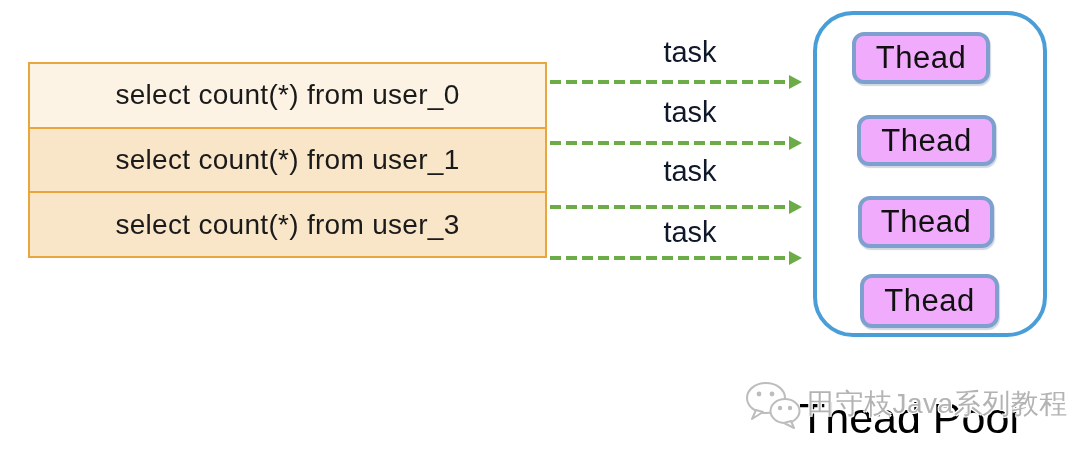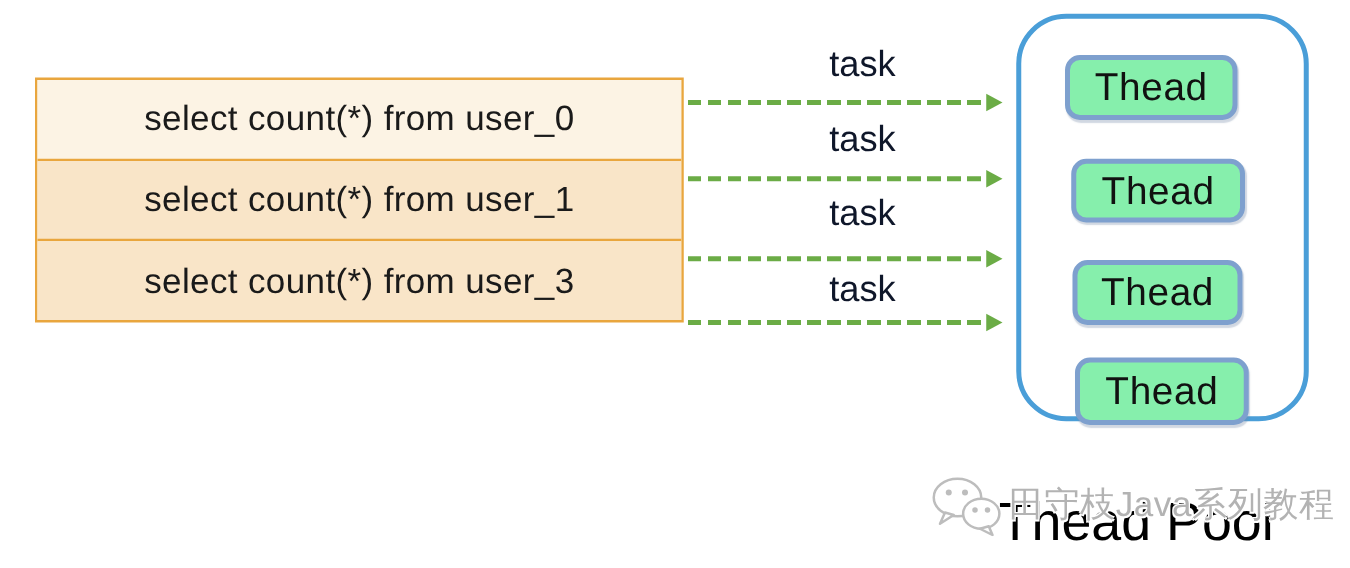--- a/index.html
+++ b/index.html
@@ -48,24 +48,23 @@
   .task-3 { top:155px; }
   .task-4 { top:216px; }
 
   
   .pool-container {
     position:absolute; left:813px; top:11px; width:234px; height:326px;
     border:4px solid #4A9ED8; border-radius:40px; background:#ffffff;
   }
   .thread-box {
     position:absolute; border:4px solid #7EA0CE; border-radius:12px;
-    background:#86efac; display:flex; align-items:center; justify-content:center;
+    background:#f0abfc; display:flex; align-items:center; justify-content:center;
     font-size:31px; color:#111; letter-spacing:0.5px;
     box-shadow:1px 2px 1px rgba(120,140,170,0.35);
-    margin-top:12px;
   }
   .thread-1 { left:852px; top:32px;  width:138px; height:52px; }
   .thread-2 { left:857px; top:115px; width:139px; height:51px; }
   .thread-3 { left:858px; top:196px; width:136px; height:52px; }
   .thread-4 { left:860px; top:274px; width:139px; height:54px; }
 
   
   .pool-title {
     position:absolute; left:799px; top:394px;
     font-size:43px; color:#000; z-index:1; white-space:nowrap;

